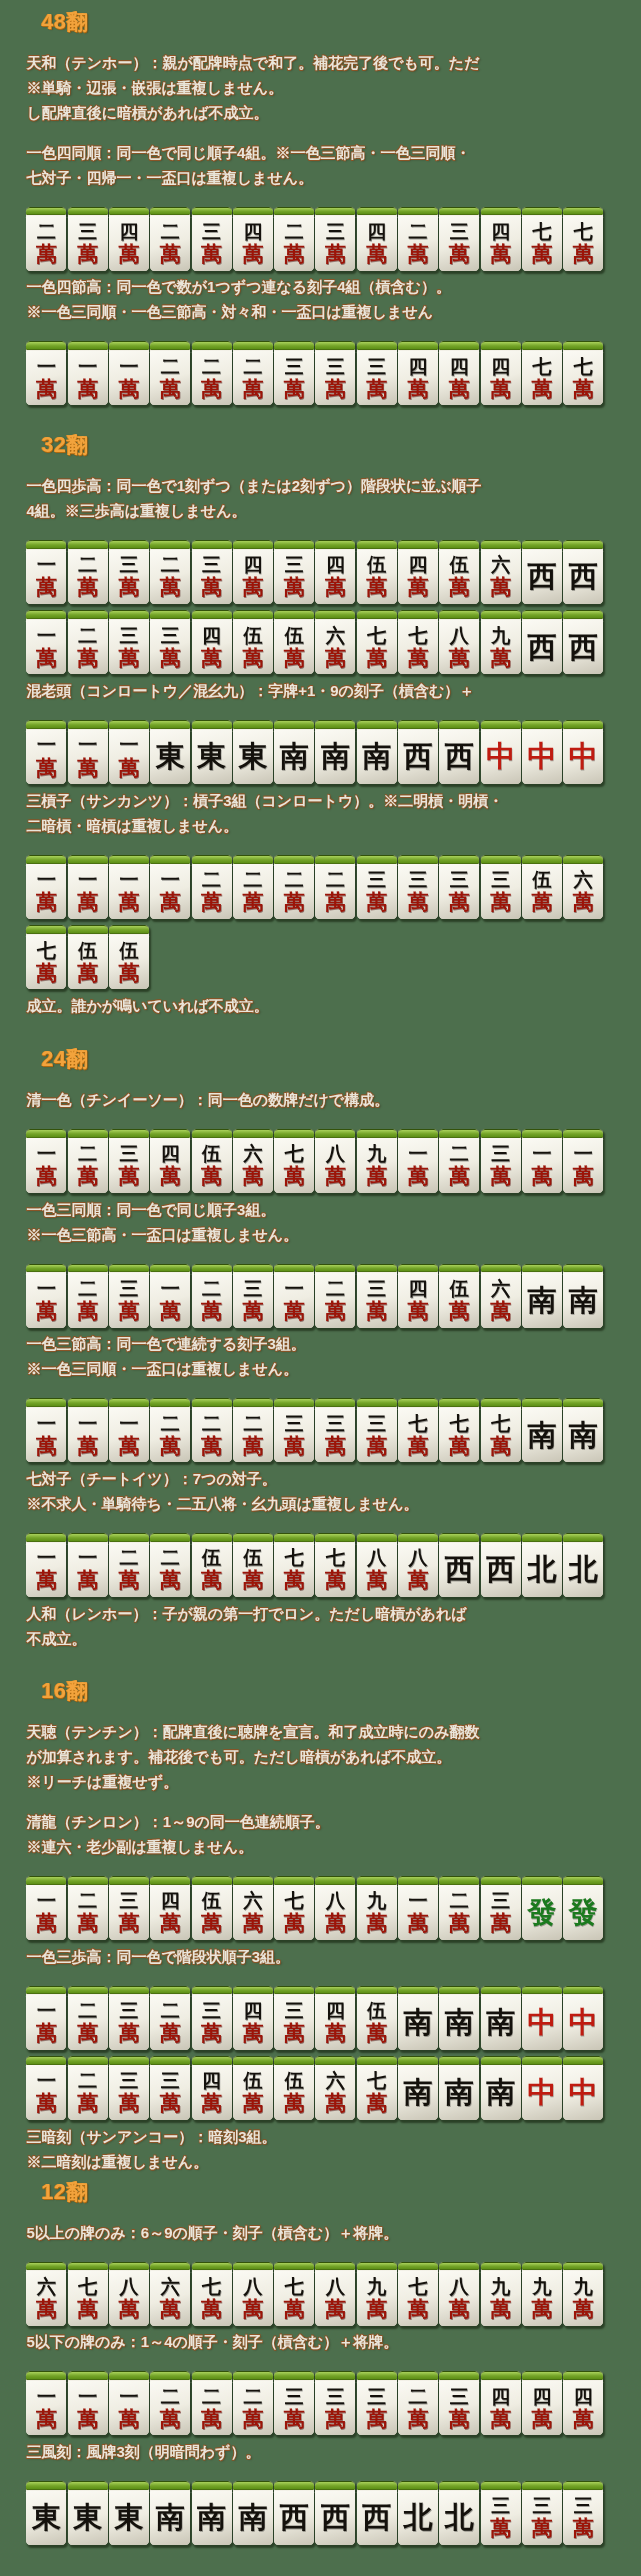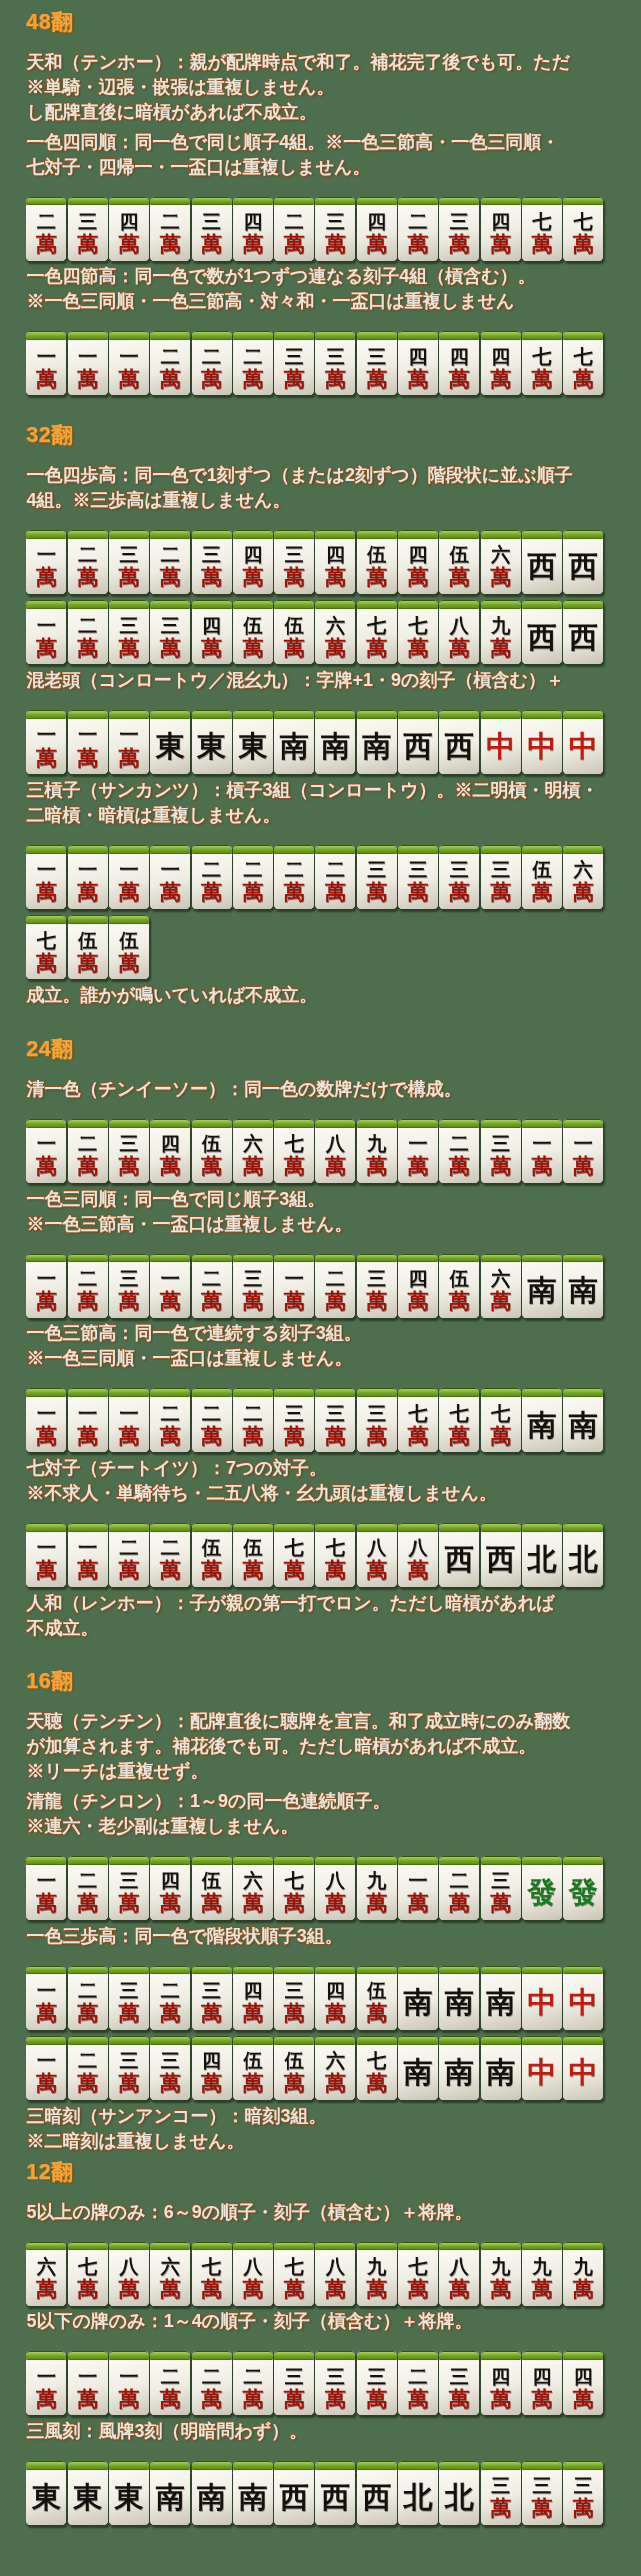--- a/index.html
+++ b/index.html
@@ -22,37 +22,37 @@
     background:var(--background);
     font-family:"Liberation Sans", sans-serif;
     padding:5px 16.4px 0 26.4px;
   }
   section.fan-section{display:block;}
   .badge{
     font-size:21.4px;line-height:1.2;font-weight:bold;
     color:var(--badge-orange);
     letter-spacing:0.6px;
     text-shadow:0.6px 0.6px 0 var(--badge-shadow), -0.6px 0 0 #d88820, 1.3px 1.3px 1.3px rgba(60,30,0,.45);
-    margin:28px 0 14px 0;
+    margin:28px 0 14px 15px;
   }
   section:nth-of-type(1) .badge{margin-top:5px;}
   section:nth-of-type(3) .badge{margin-top:29px;}
   section:nth-of-type(5) .badge{margin-top:6.3px;}
   .para{
     color:var(--text-light);
-    font-size:18px;font-weight:bold;line-height:25px;
+    font-size:15px;font-weight:bold;line-height:25px;
     text-shadow:
       -0.6px -0.6px 0 var(--text-outline),
        0.6px -0.6px 0 var(--text-outline),
       -0.6px  0.6px 0 var(--text-outline),
        0.6px  0.6px 0 var(--text-outline),
        1.3px  1.3px 1.9px rgba(40,20,0,.4);
     margin-top:0;
   }
-  .para + .para{margin-top:5px;}
+  .para + .para{margin-top:15px;}
   .tile-row + .para{margin-top:3.8px;}
   .tile-row{display:flex;margin-top:17px;}
   .tile-row + .tile-row{margin-top:6.3px;}
   .tile{
     position:relative;width:40px;height:64px;margin-right:1.3px;
     border-radius:4.4px;
     background:linear-gradient(#f8f6ee,#d6d2c4);
     box-shadow:1.3px 2.5px 1.9px rgba(15,25,8,.55);
     flex:0 0 auto;
   }

